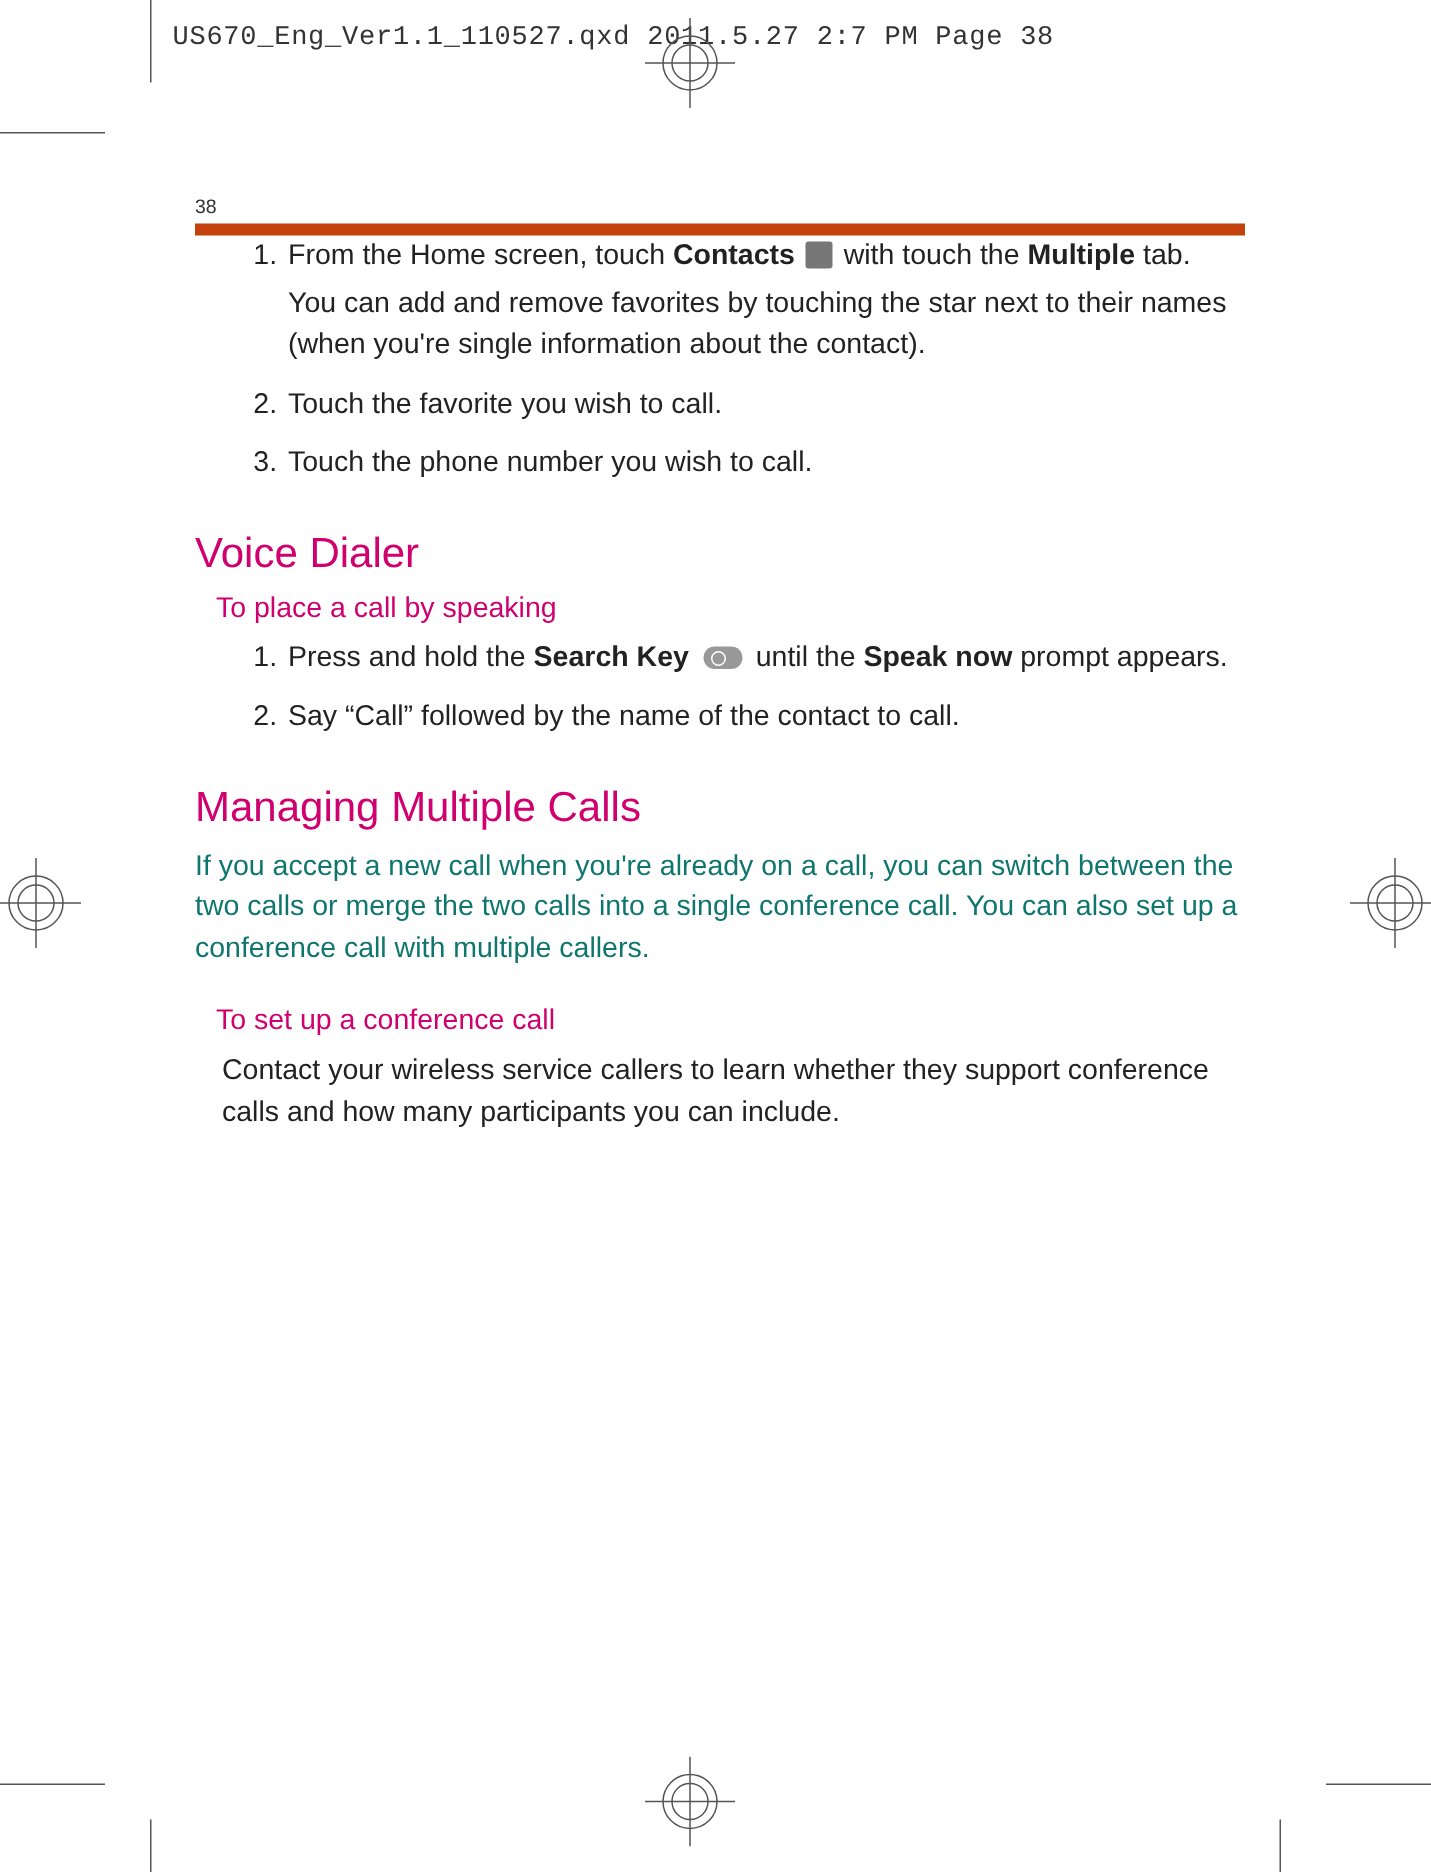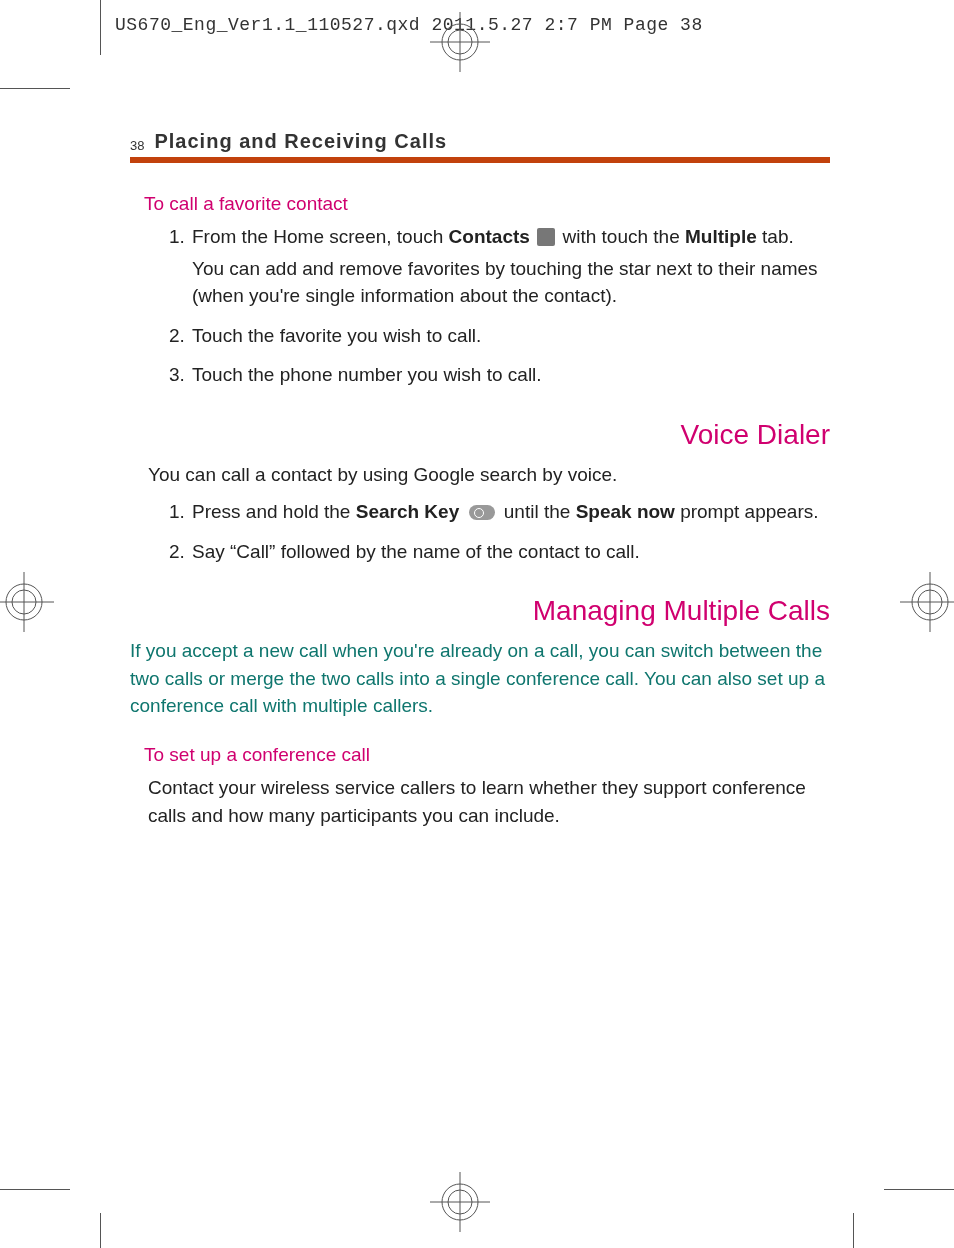--- a/index.html
+++ b/index.html
@@ -46,44 +46,44 @@
   .crop-br { position:absolute; bottom:58px; right:0; width:70px; border-top:1px solid #555;}
 
   .page {
     position: absolute;
     top: 130px;
     left: 130px;
     width: 700px;
   }
   .header-row {
     display: flex;
-    align-items: flex-end;
-    border-bottom: 6px solid #c2410c;
+    align-items: center;
+    border-bottom: 8px solid #c2410c;
     padding-bottom: 4px;
+    gap: 48px;
   }
   .pnum {
     font-size: 13px;
     color: #333;
     margin-right: 10px;
   }
   .chapter {
     font-size: 20px;
     font-weight: bold;
     letter-spacing: 1px;
   }
   .h3 {
     color: #d0006f;
     font-size: 19px;
     margin: 30px 0 8px 14px;
   }
   .h2 {
     color: #d0006f;
     font-size: 28px;
     margin: 30px 0 10px 0;
-    text-align: right;
   }
   ol {
     margin: 0 0 0 60px;
     padding: 0;
     font-size: 19px;
     line-height: 1.45;
     color: #222;
   }
   ol li { margin-bottom: 12px; padding-left: 2px; }
   .body-p {
@@ -156,36 +156,34 @@
 <div class="crop-tl"></div>
 <div class="crop-bl"></div>
 <div class="crop-br"></div>
 <div style="position:absolute;top:0;left:100px;height:55px;border-left:1px solid #555"></div>
 <div style="position:absolute;bottom:0;left:100px;height:35px;border-left:1px solid #555"></div>
 <div style="position:absolute;bottom:0;right:100px;height:35px;border-left:1px solid #555"></div>
 
 <div class="page">
   <div class="header-row">
     <span class="pnum">38</span>
-    <span class="chapter">Placing and Receiving Calls</span>
   </div>
 
-  <div class="h3">To call a favorite contact</div>
   <ol>
     <li>
       <span>From the Home screen, touch </span><span class="bold">Contacts</span>
       <span class="icon-box"></span><span> with touch the </span><span class="bold">Multiple</span><span> tab.</span>
       <span class="sub">You can add and remove favorites by touching the star next to their names (when you're single information about the contact).</span>
     </li>
     <li>Touch the favorite you wish to call.</li>
     <li>Touch the phone number you wish to call.</li>
   </ol>
 
   <div class="h2">Voice Dialer</div>
-  <div class="body-p">You can call a contact by using Google search by voice.</div>
+  <div class="h3" style="margin-top:10px">To place a call by speaking</div>
   <ol>
     <li>
       <span>Press and hold the </span><span class="bold">Search Key</span>
       <span class="icon-lozenge"></span><span> until the </span><span class="bold">Speak now</span><span> prompt appears.</span>
     </li>
     <li>
       <span>Say “Call” followed by the name of the contact to call.</span>
     </li>
   </ol>
 

